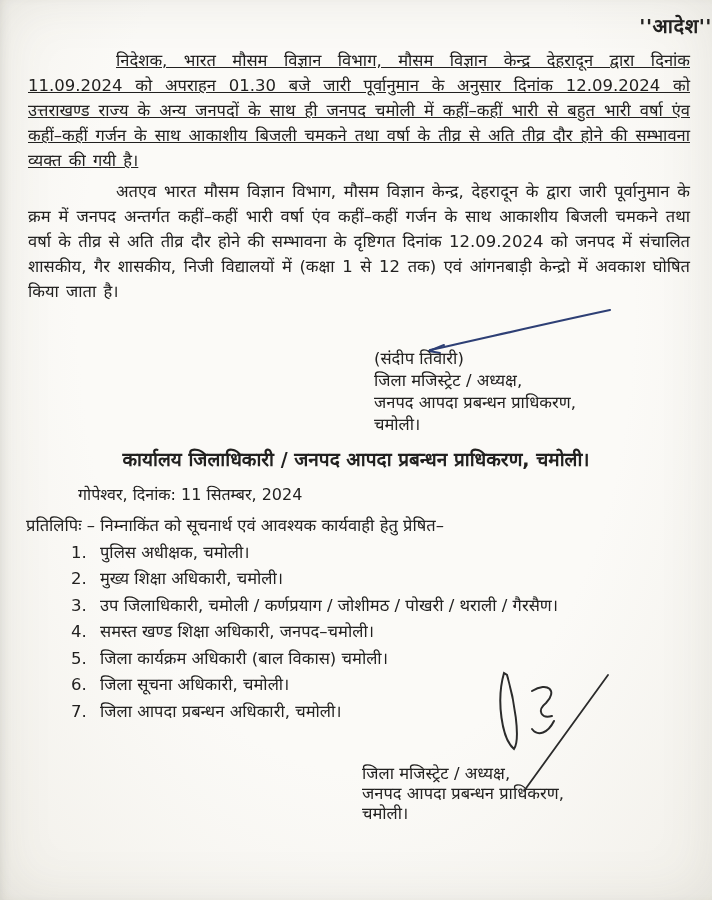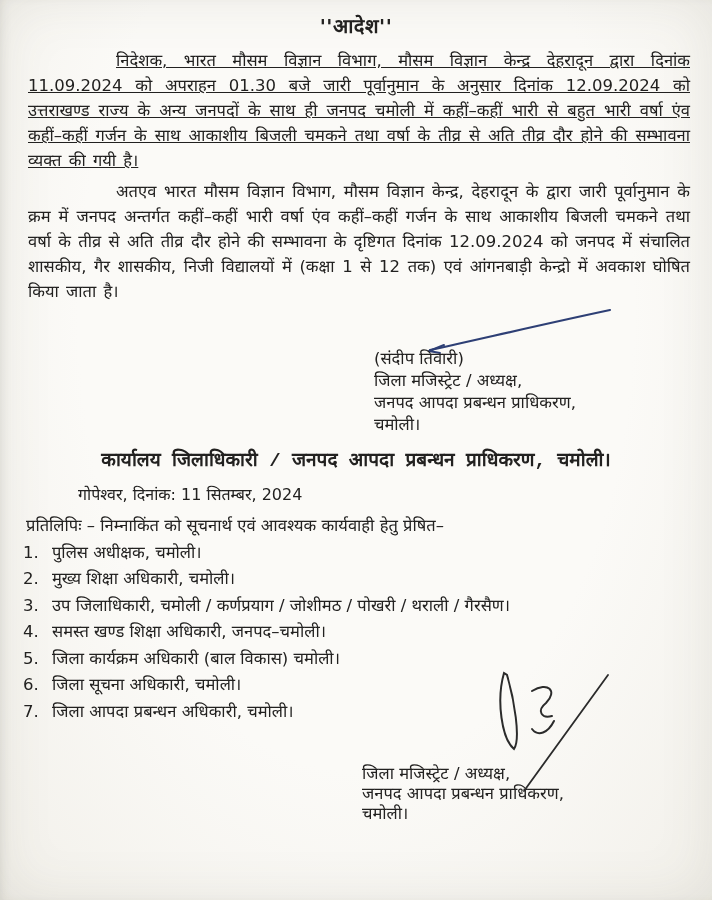--- a/index.html
+++ b/index.html
@@ -13,21 +13,21 @@
     height: 900px;
     margin: 0 auto;
     background:
       radial-gradient(ellipse at 50% 35%, #fbfaf7 55%, #f2f0ea 100%);
     box-shadow: inset 0 0 55px rgba(90,85,70,0.10), inset 6px 0 14px -8px rgba(60,55,45,0.18);
     overflow: hidden;
     font-family: "DejaVu Sans", "Liberation Sans", sans-serif;
     color: #222120;
   }
   .doc-title {
-    text-align: center;
+    text-align: right;
     padding-top: 12px;
     font-size: 20px;
     font-weight: bold;
     letter-spacing: 0.5px;
   }
   .para {
     margin: 6px 22px 0 28px;
     font-size: 16.5px;
     line-height: 25px;
     text-align: justify;
@@ -47,36 +47,35 @@
   }
   .sig-curve {
     display: block;
     margin: 0 auto -8px auto;
   }
   .office-heading {
     text-align: center;
     font-weight: bold;
     font-size: 19px;
     margin-top: 10px;
-    font-family: Liberation Mono, monospace;
   }
   .ref-row {
     display: flex;
     justify-content: space-between;
     align-items: baseline;
     margin: 11px 20px 0 78px;
     font-size: 16px;
   }
   .copy-line {
     margin: 8px 22px 0 26px;
     font-size: 16.5px;
   }
   ol.recipients {
     margin: 5px 16px 0 0;
-    padding-left: 44px;
+    padding-left: 92px;
     font-size: 16.5px;
   }
   ol.recipients li {
     margin-top: 5.5px;
     line-height: 21px;
     padding-left: 8px;
   }
   .sig-block-2 {
     width: 310px;
     margin: 42px 40px 0 auto;

